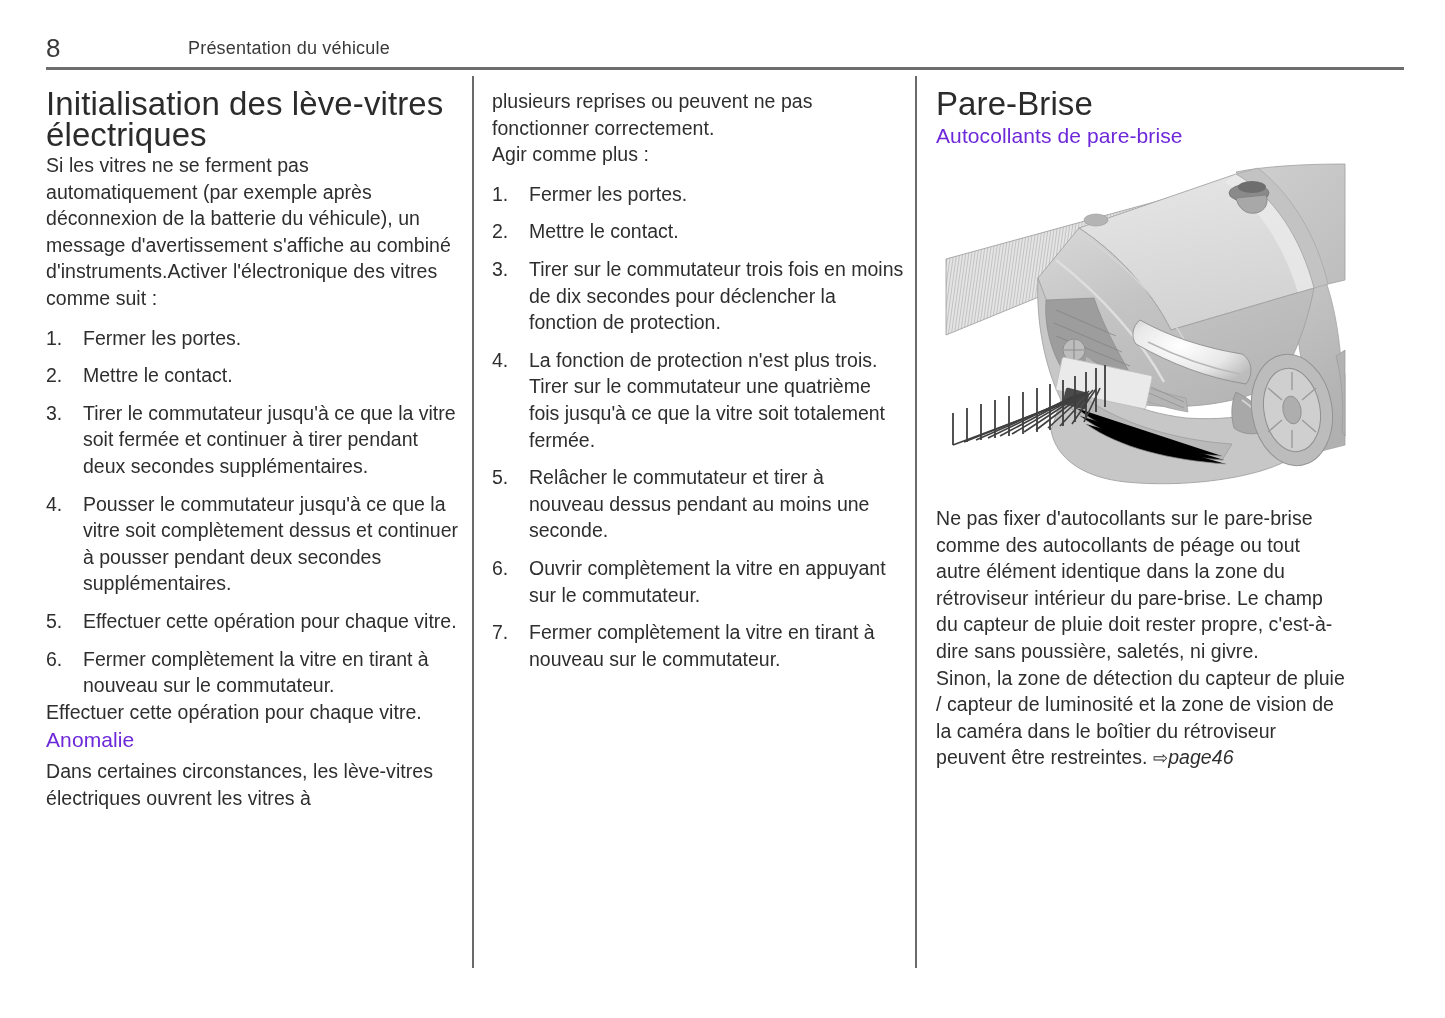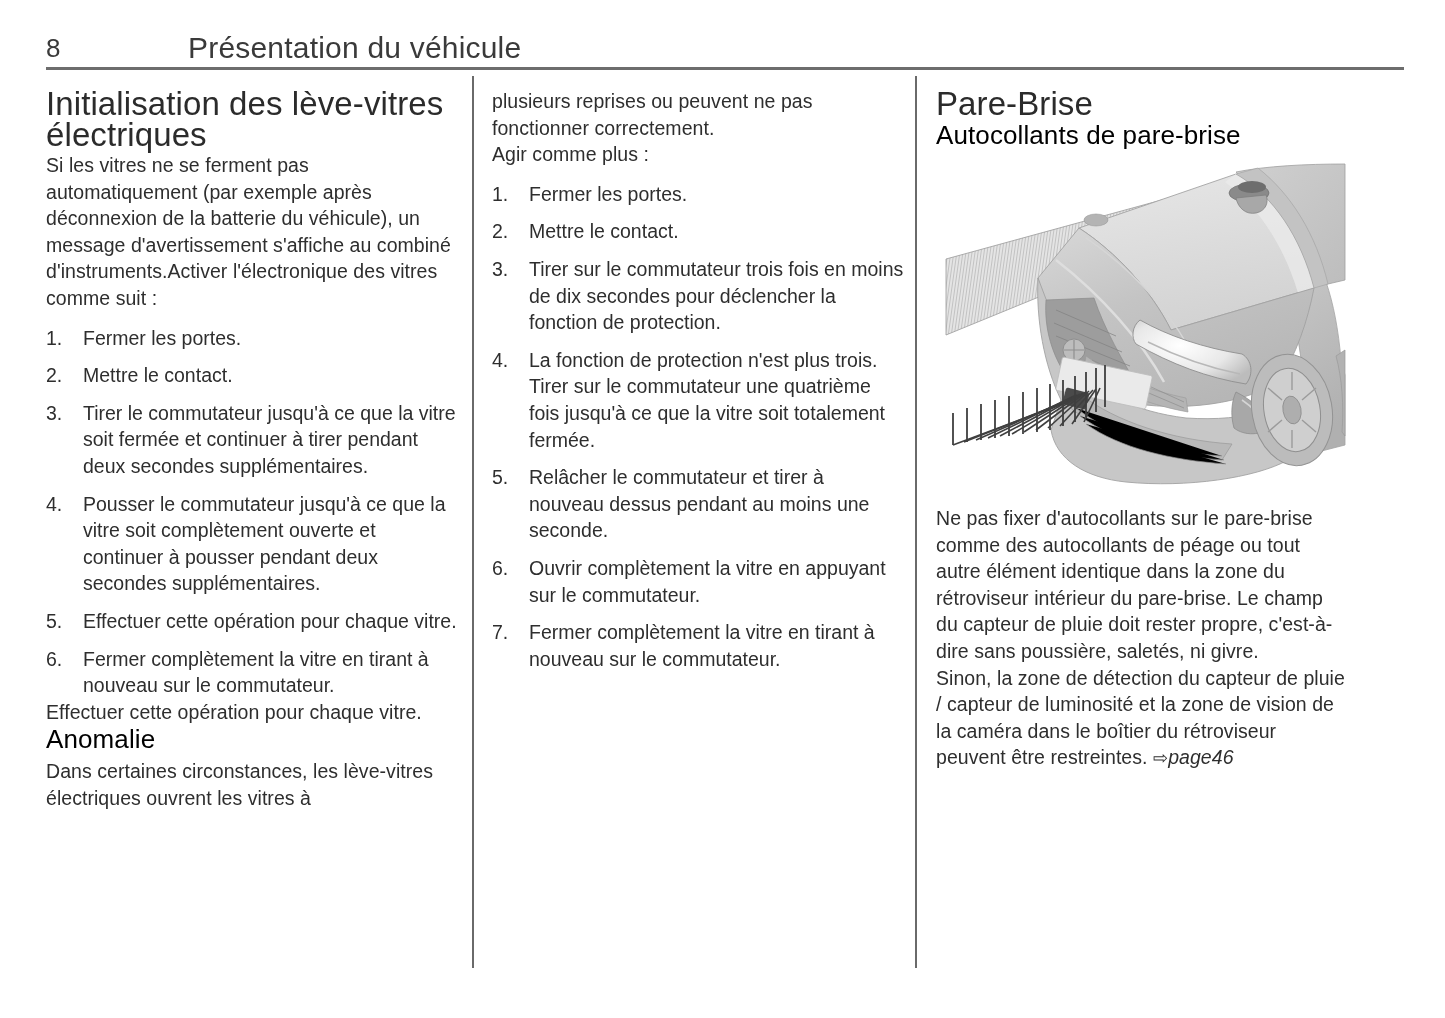--- a/index.html
+++ b/index.html
@@ -30,21 +30,21 @@
     top: 0;
     font-size: 26px;
     line-height: 32px;
     color: #3a3a3a;
     letter-spacing: 0.2px;
   }
   .page-title {
     position: absolute;
     left: 142px;
     top: 0;
-    font-size: 30px;
+    font-size: 18px;
     line-height: 32px;
     color: #3a3a3a;
     letter-spacing: 0.2px;
   }
   .header-rule {
     position: absolute;
     left: 46px;
     top: 67px;
     width: 1358px;
     height: 3px;
@@ -80,24 +80,24 @@
   h1.sec-title {
     margin: 0 0 2px 0;
     font-size: 33px;
     line-height: 31px;
     font-weight: 500;
     color: #2b2b2b;
     letter-spacing: 0.1px;
   }
   h2.sub-title {
     margin: 0 0 4px 0;
-    font-size: 26px;
+    font-size: 21px;
     line-height: 29px;
     font-weight: 500;
-    color: #000000;
+    color: #6d28d9;
     letter-spacing: 0.1px;
   }
   h2.sub-title.tight {
     margin-top: 0;
   }
   h2.sub-title.spaced {
   }
   p.body {
     margin: 0 0 0 0;
     font-size: 19.5px;
@@ -180,21 +180,21 @@
       <li>
         <span class="num">2.</span>
         <span>Mettre le contact.</span>
       </li>
       <li>
         <span class="num">3.</span>
         <span>Tirer le commutateur jusqu'à ce que la vitre soit fermée et continuer à tirer pendant deux secondes supplémentaires.</span>
       </li>
       <li>
         <span class="num">4.</span>
-        <span>Pousser le commutateur jusqu'à ce que la vitre soit complètement ouverte et continuer à pousser pendant deux secondes supplémentaires.</span>
+        <span>Pousser le commutateur jusqu'à ce que la vitre soit complètement dessus et continuer à pousser pendant deux secondes supplémentaires.</span>
       </li>
       <li>
         <span class="num">5.</span>
         <span>Effectuer cette opération pour chaque vitre.</span>
       </li>
       <li>
         <span class="num">6.</span>
         <span>Fermer complètement la vitre en tirant à nouveau sur le commutateur.</span>
       </li>
     </ol>

